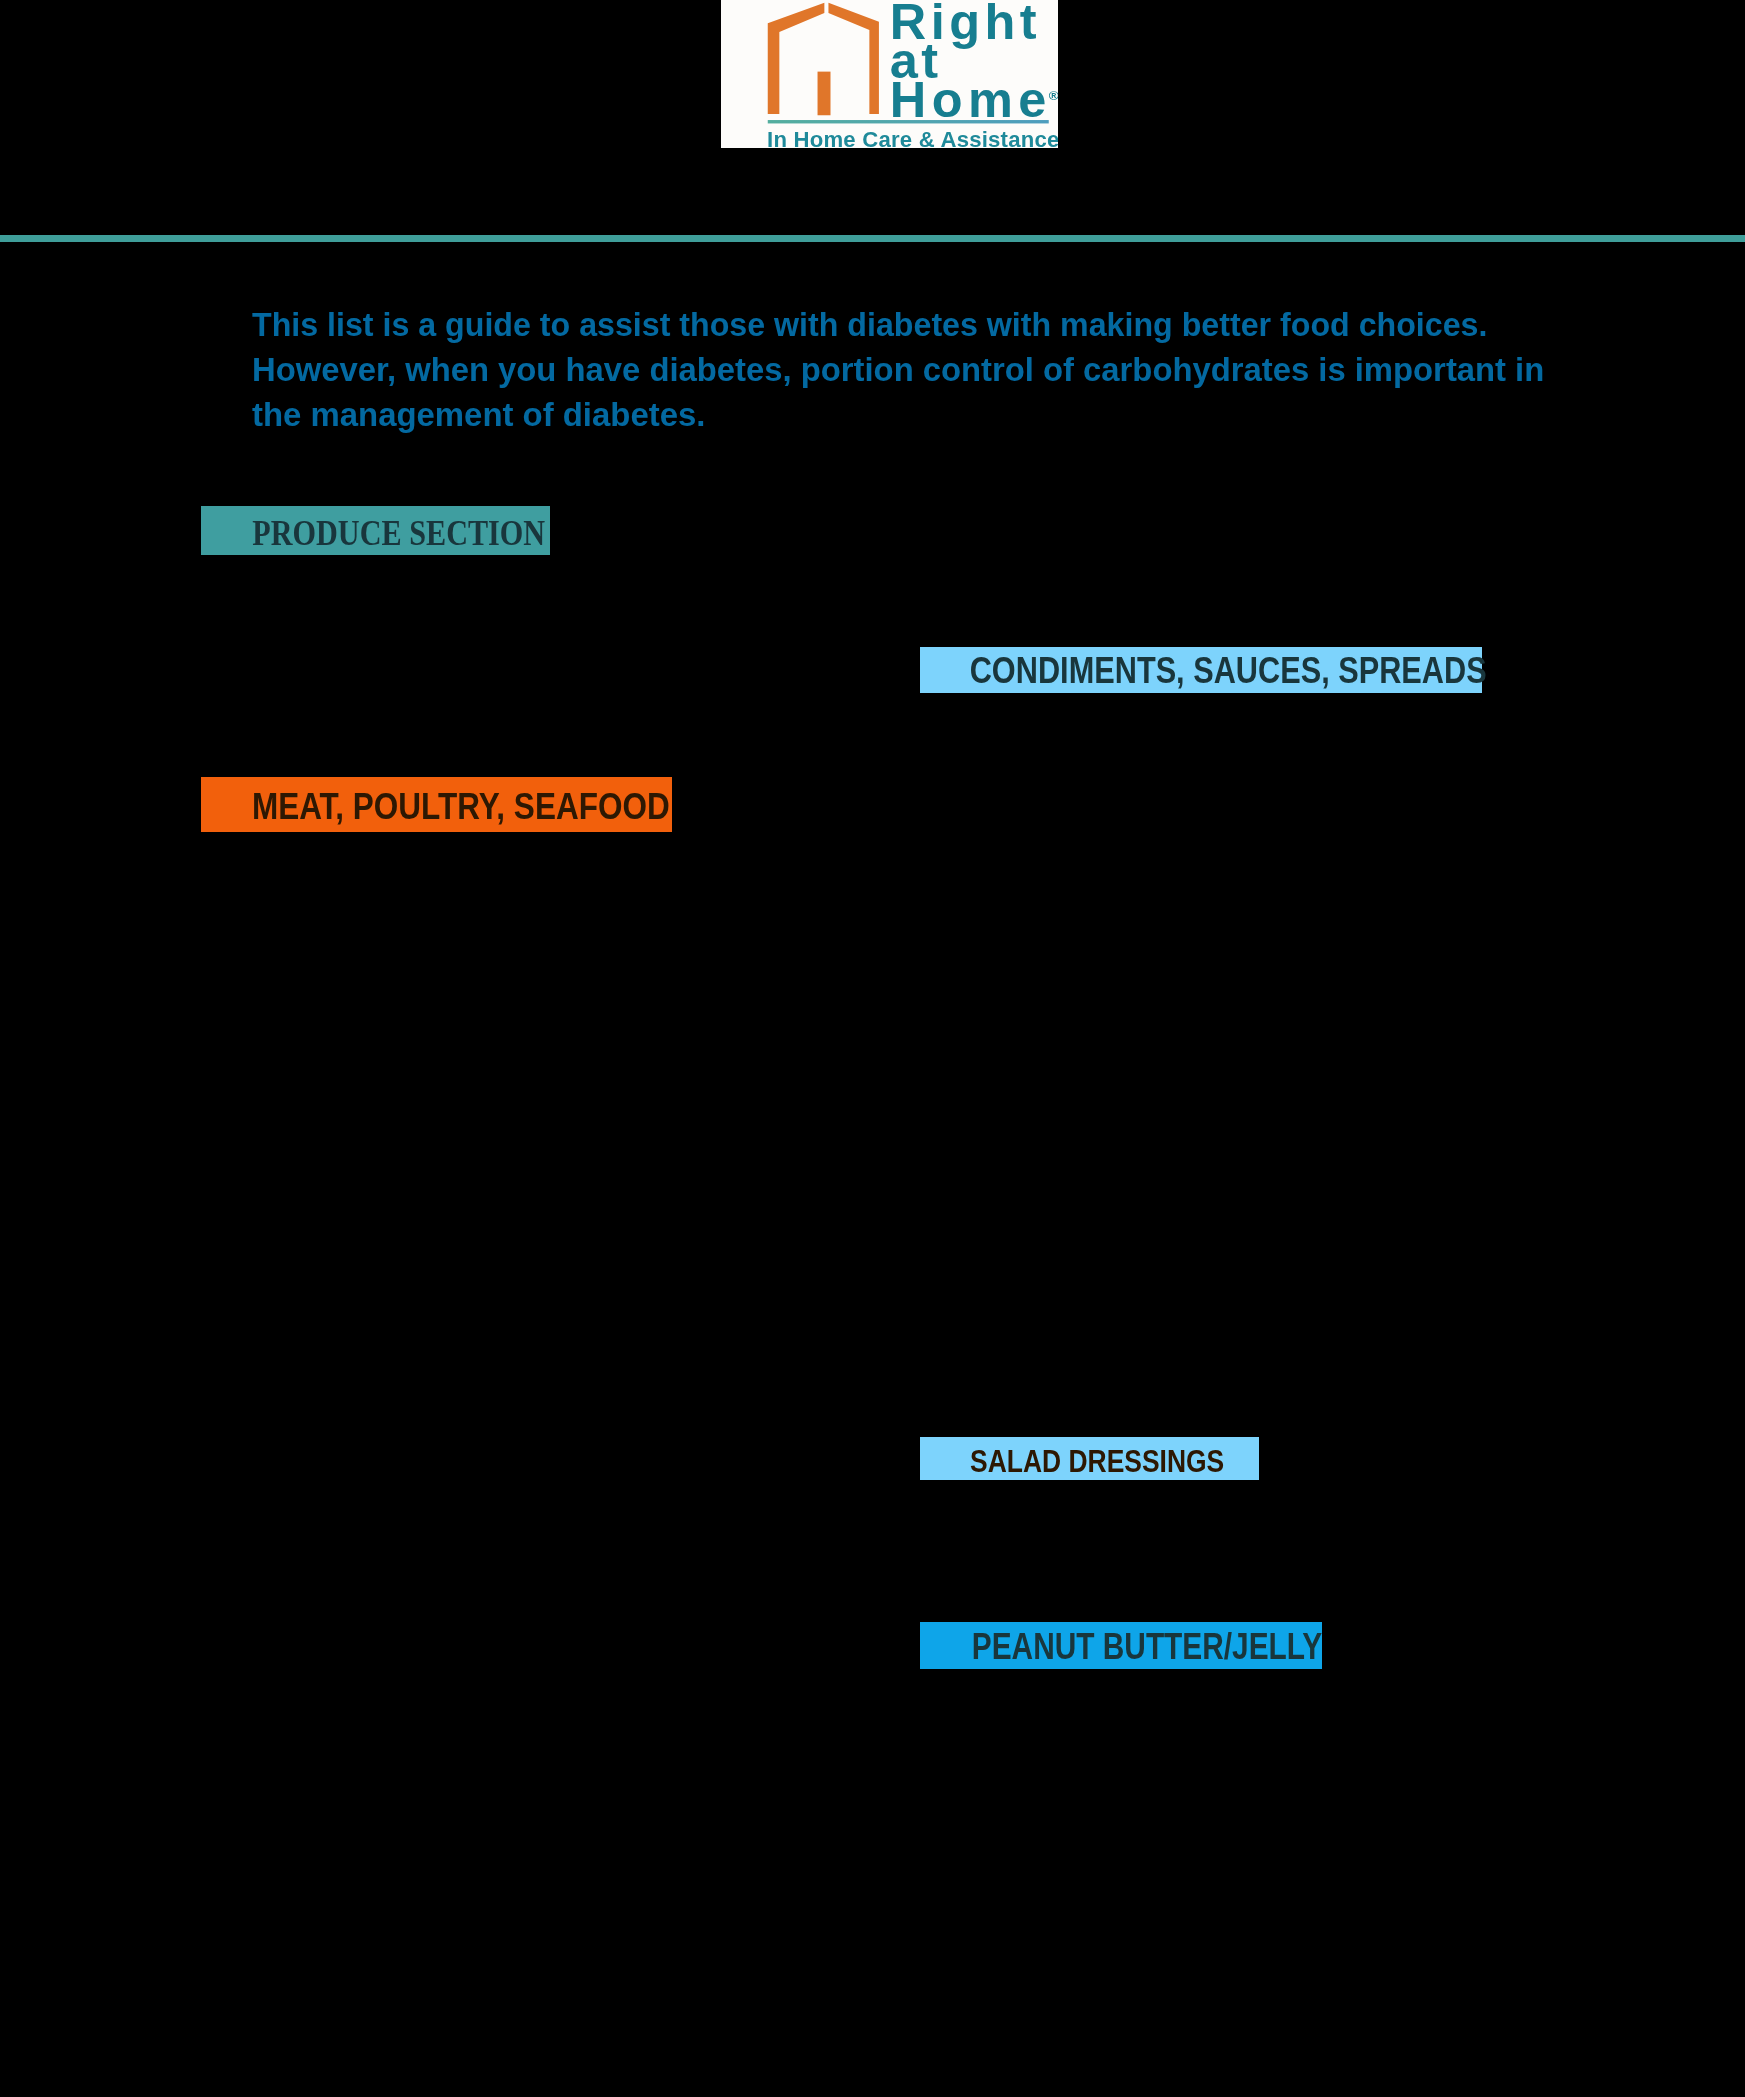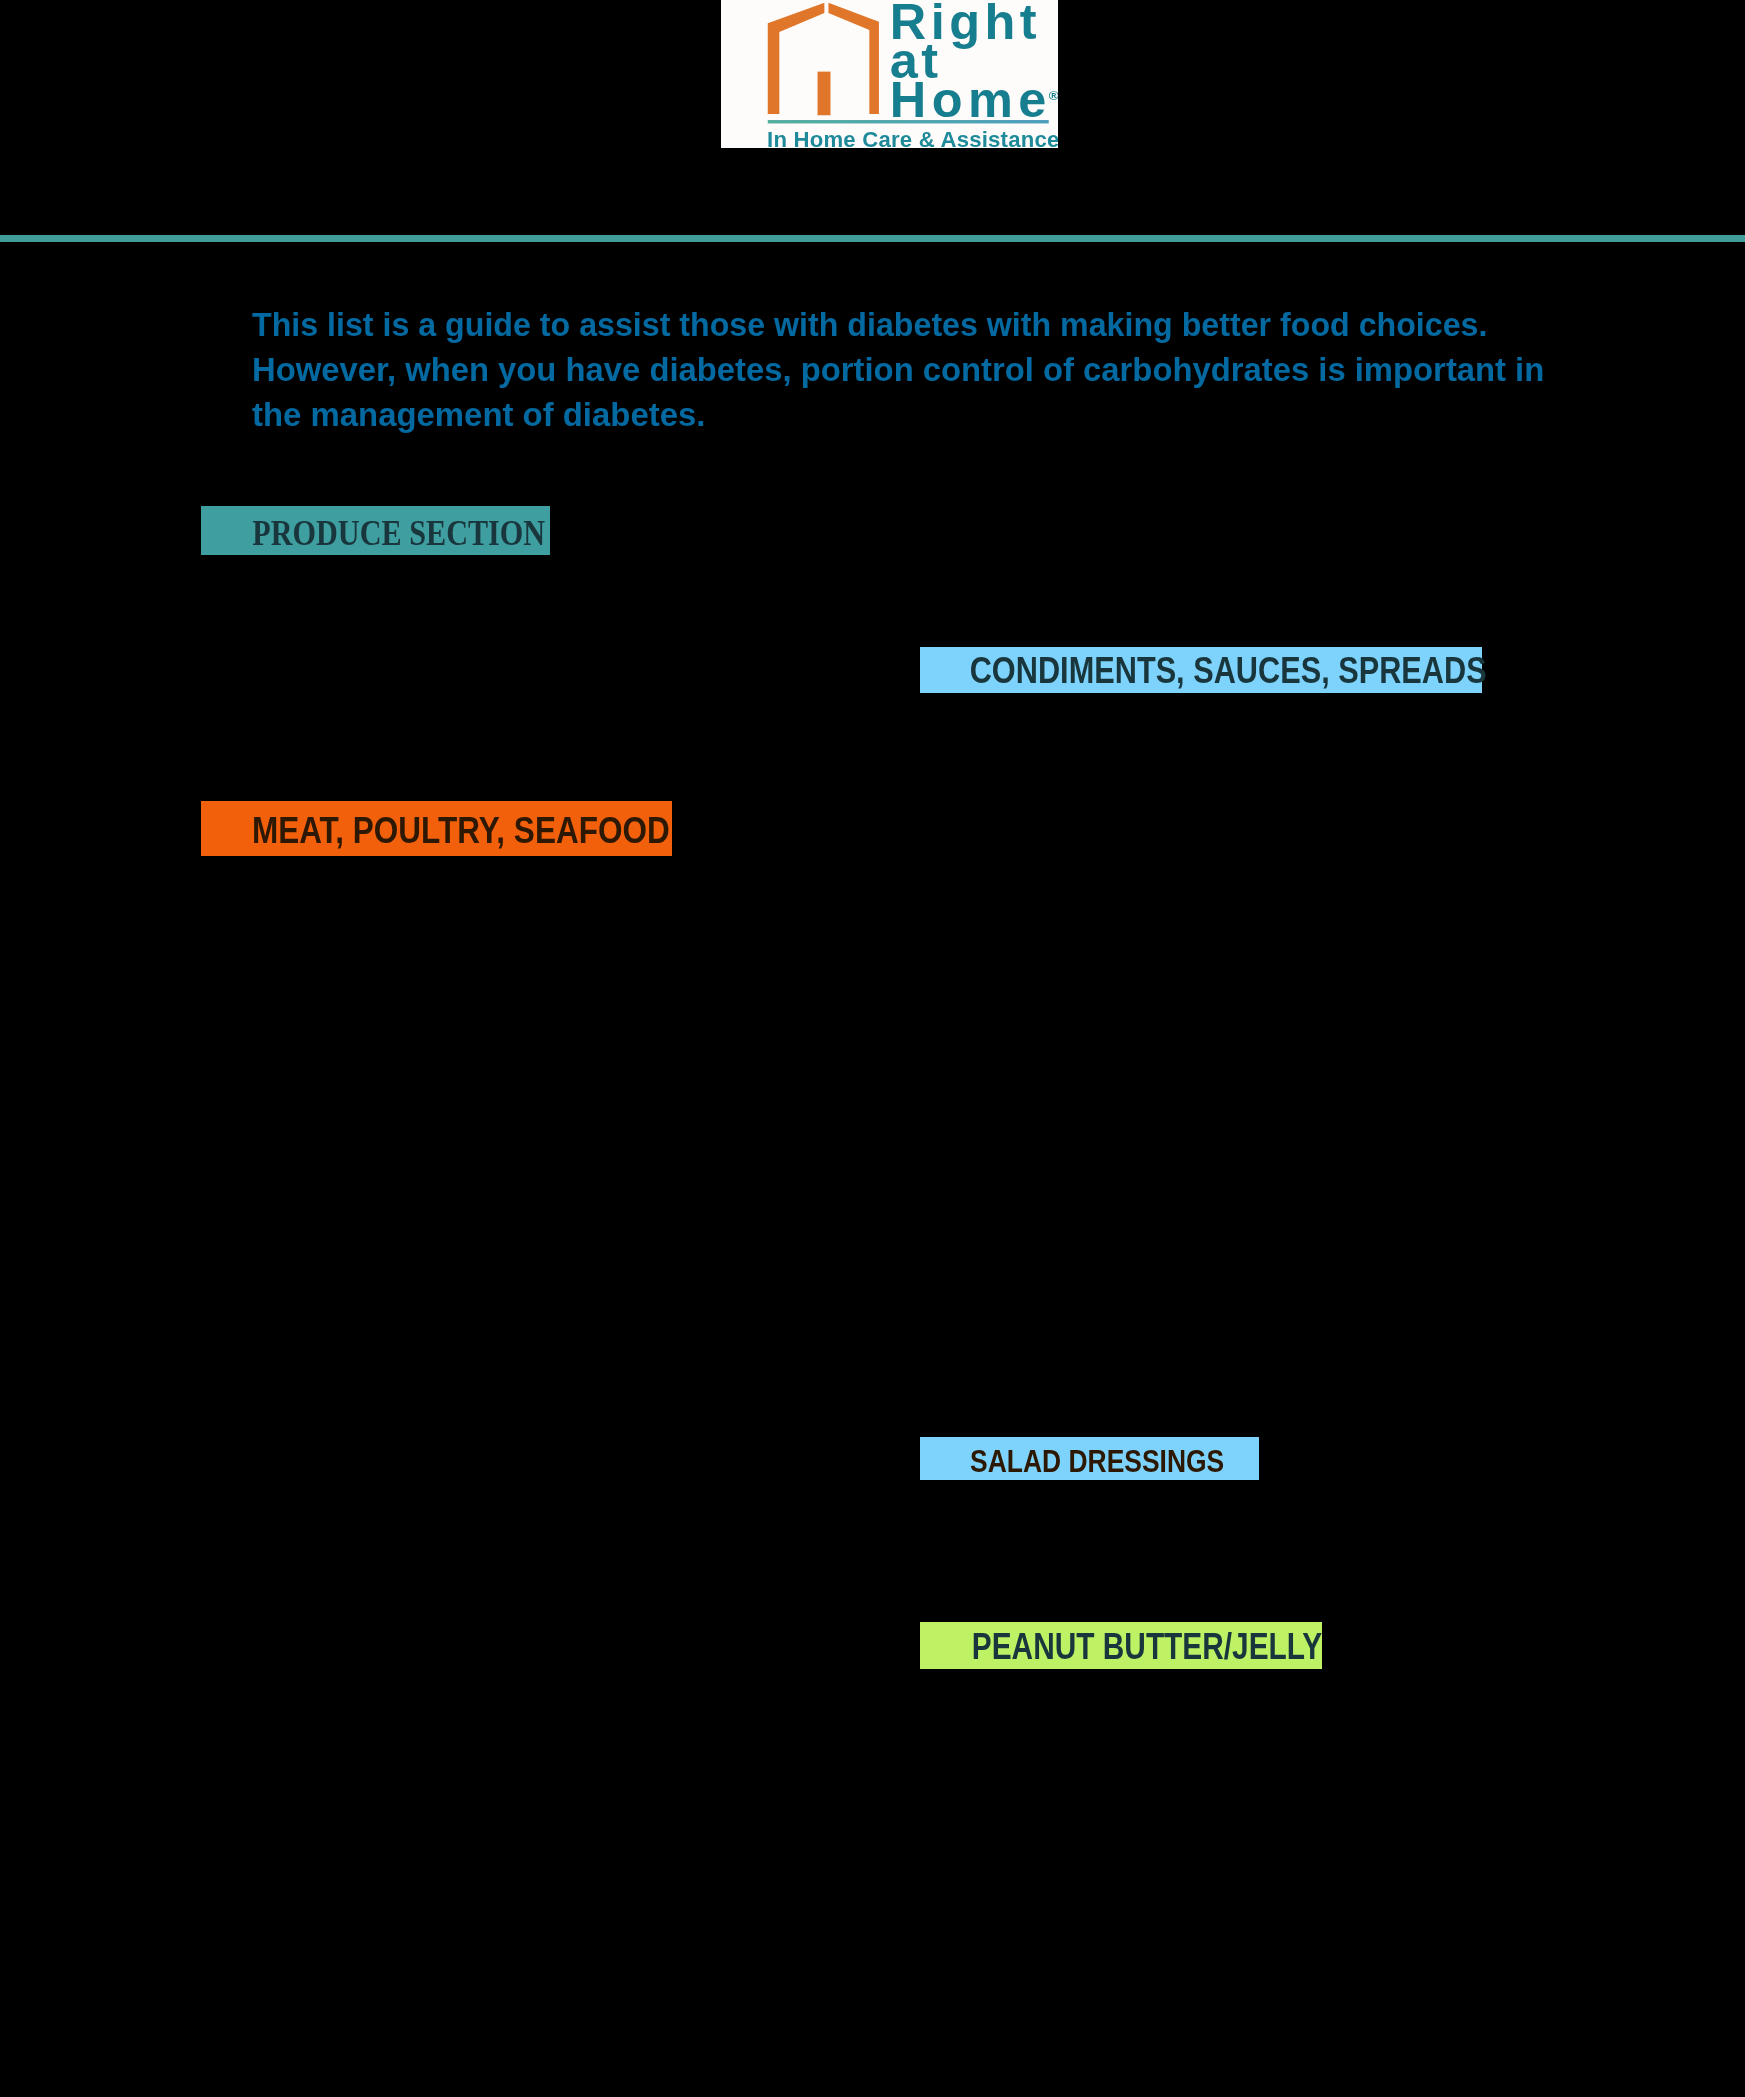--- a/index.html
+++ b/index.html
@@ -16,25 +16,25 @@
   #para .l1{transform:scaleX(0.975);}
   #para .l2{transform:scaleX(0.994);}
   #para .l3{transform:scaleX(0.997);}
   
   .hdr{display:flex;align-items:center;white-space:nowrap;}
   .hdr>span{display:inline-block;transform-origin:0 50%;}
   #h1{left:201px;top:506px;width:304px;height:49px;background:#3f9ea0;color:#19363c;font-size:36px;font-family:Liberation Serif, serif;}
   #h1>span{padding-left:7.5px;transform:scaleX(0.839);position:relative;top:2.1px;}
   #h2{left:920px;top:647px;width:517px;height:46px;background:#7dd3fc;color:#19363c;font-size:36px;}
   #h2>span{padding-left:5.5px;transform:scaleX(0.853);position:relative;top:0.7px;}
-  #h3{left:201px;top:777px;width:426px;height:55px;background:#f2600c;color:#2d1803;font-size:36px;margin-top:24px;}
+  #h3{left:201px;top:777px;width:426px;height:55px;background:#f2600c;color:#2d1803;font-size:36px;}
   #h3>span{padding-left:6.8px;transform:scaleX(0.875);position:relative;top:2.7px;}
   #h4{left:920px;top:1437px;width:294px;height:43px;background:#7dd3fc;color:#2d1803;font-size:32px;}
   #h4>span{padding-left:6.2px;transform:scaleX(0.826);position:relative;top:2.7px;}
-  #h5{left:920px;top:1622px;width:357px;height:47px;background:#bef264;color:#19363c;font-size:36px;}
+  #h5{left:920px;top:1622px;width:357px;height:47px;background:#0ea5e9;color:#19363c;font-size:36px;}
   #h5>span{padding-left:8.2px;transform:scaleX(0.829);position:relative;top:1.4px;}
 </style>
 </head>
 <body>
   <div id="logo" class="abs">
     <svg width="292" height="148" viewBox="0 0 427 217" xmlns="http://www.w3.org/2000/svg">
 
       <g fill="#e0762a">
         <path d="M2 167 L2 34 L85 4 L85 19 L19 47 L19 167 Z"></path>
         <path d="M91 4 L165 32 L165 167 L151 167 L151 44 L91 19 Z"></path>

